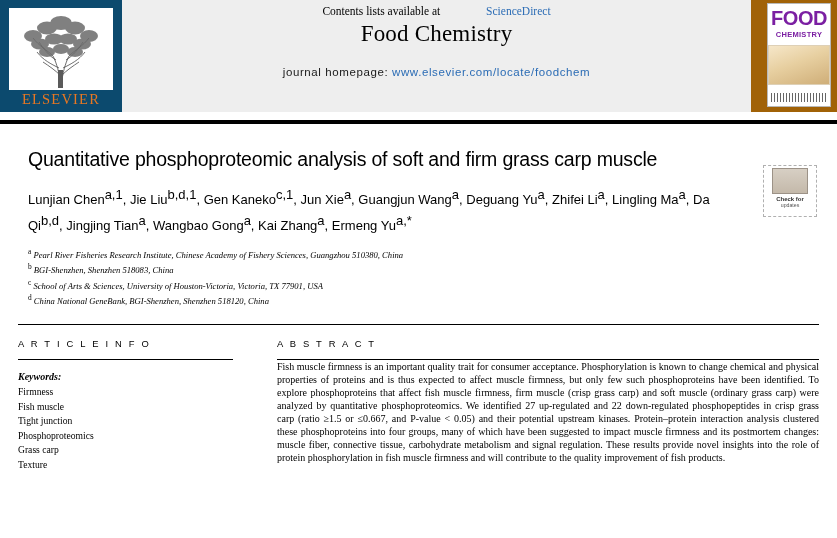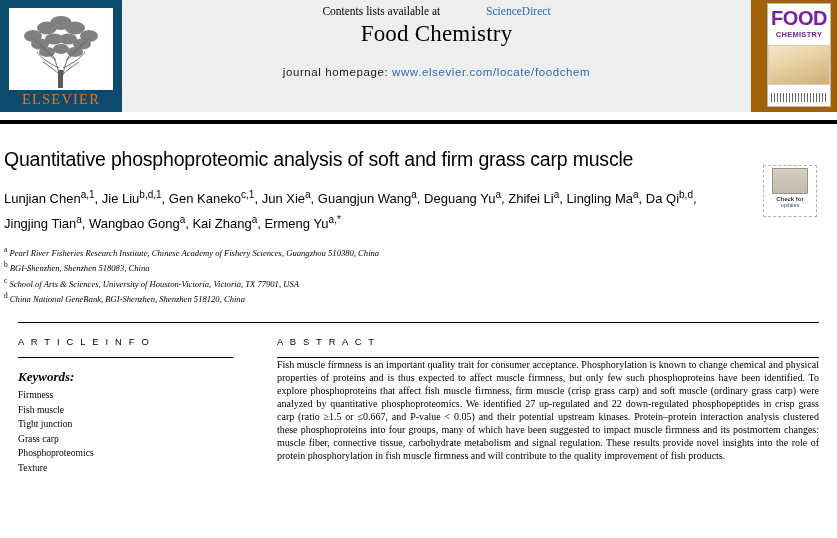--- a/index.html
+++ b/index.html
@@ -126,39 +126,39 @@
   }
 
   .thickrule {
     height: 4px;
     background: #000;
     margin: 8px 0 0 0;
   }
 
   
   .titlewrap {
-    padding: 0 4px;
+    padding: 0 28px;
     position: relative;
   }
   h1.paper-title {
     font-family: "Liberation Sans", sans-serif;
     font-weight: normal;
     font-size: 19.5px;
     line-height: 24px;
     margin: 23px 0 0 0;
     letter-spacing: -0.2px;
   }
   .authors {
     font-family: "Liberation Sans", sans-serif;
     font-size: 13px;
     line-height: 21px;
     margin-top: 13px;
     max-width: 700px;
   }
-  .authors sup { font-size: 10px; }
+  .authors sup { font-size: 13px; }
 
   .affils {
     margin-top: 9px;
     font-family: "Liberation Serif", serif;
     font-size: 8.6px;
     line-height: 11.6px;
     font-style: italic;
   }
   .affils .num { font-style: normal; font-size: 7.4px; vertical-align: super; }
 
@@ -218,21 +218,21 @@
     font-weight: normal;
   }
   .underline-short {
     border-bottom: 1px solid #000;
     margin-top: 10px;
     width: 100%;
   }
   .kw-title {
     font-family: "Liberation Serif", serif;
     font-style: italic;
-    font-size: 13px;
+    font-size: 10px;
     font-weight: bold;
     margin-top: 11px;
   }
   .kw-list {
     font-family: "Liberation Serif", serif;
     font-size: 9.6px;
     line-height: 14.5px;
     margin-top: 3px;
   }
   .abs-rule {
@@ -330,22 +330,22 @@
 
 <div class="lower">
   <div class="col-info">
     <div class="sec-head">A R T I C L E   I N F O</div>
     <div class="underline-short"></div>
     <div class="kw-title">Keywords:</div>
     <div class="kw-list">
         <div>Firmness</div>
         <div>Fish muscle</div>
         <div>Tight junction</div>
+        <div>Phosphoproteomics</div>
         <div>Grass carp</div>
-        <div>Phosphoproteomics</div>
         <div>Texture</div>
       </div>
   </div>
 
   <div class="col-abs">
     <div class="sec-head">A B S T R A C T</div>
     <div class="abs-rule"></div>
     <div class="abstract-text">Fish muscle firmness is an important quality trait for consumer acceptance. Phosphorylation is known to change chemical and physical properties of proteins and is thus expected to affect muscle firmness, but only few such phosphoproteins have been identified. To explore phosphoproteins that affect fish muscle firmness, firm muscle (crisp grass carp) and soft muscle (ordinary grass carp) were analyzed by quantitative phosphoproteomics. We identified 27 up-regulated and 22 down-regulated phosphopeptides in crisp grass carp (ratio ≥1.5 or ≤0.667, and P-value &lt; 0.05) and their potential upstream kinases. Protein–protein interaction analysis clustered these phosphoproteins into four groups, many of which have been suggested to impact muscle firmness and its postmortem changes: muscle fiber, connective tissue, carbohydrate metabolism and signal regulation. These results provide novel insights into the role of protein phosphorylation in fish muscle firmness and will contribute to the quality improvement of fish products.</div>
   </div>
 </div>

